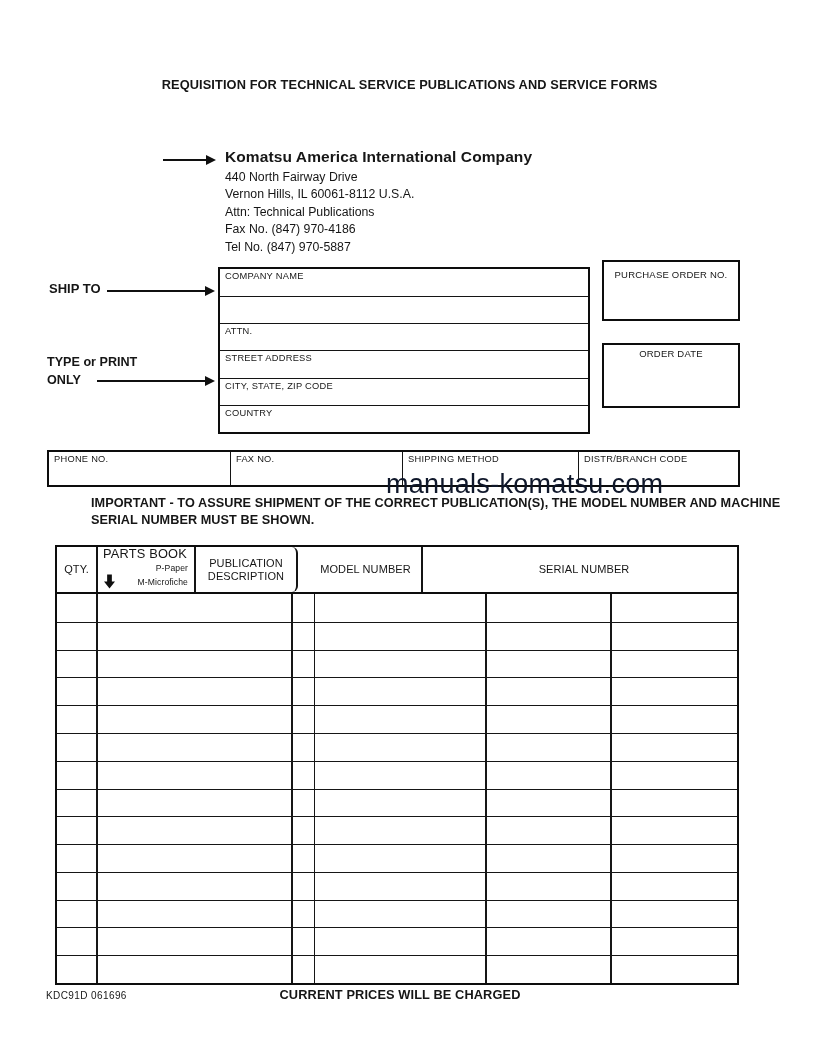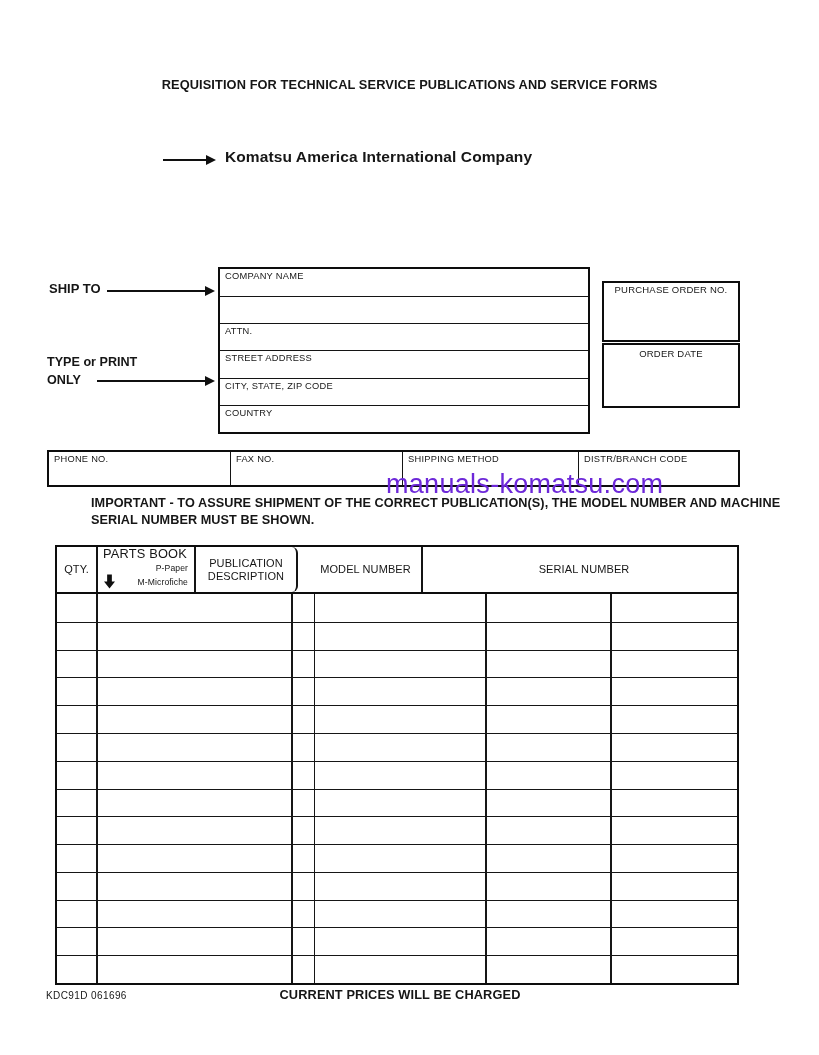--- a/index.html
+++ b/index.html
@@ -45,23 +45,23 @@
   }
   .shipto-row{border-top:1.6px solid #141414;}
   .shipto-row:first-child{border-top:none;}
   .field-label{
     font-size:9.3px;letter-spacing:0.25px;
     padding:2px 0 0 5px;
   }
 
   
   .po-box{
-    top:281px;left:602px;width:138px;height:61px;
+    top:260px;left:602px;width:138px;height:61px;
     border:2.5px solid #0d0d0d;box-sizing:border-box;
-    text-align:center;font-size:9.5px;letter-spacing:0.2px;padding-top:1px;
+    text-align:center;font-size:9.5px;letter-spacing:0.2px;padding-top:7px;
   }
   .date-box{
     top:343px;left:602px;width:138px;height:65px;
     border:2px solid #0d0d0d;box-sizing:border-box;
     text-align:center;font-size:9.5px;letter-spacing:0.2px;padding-top:3px;
   }
 
   
   .contact-row{
     top:450px;left:47px;width:693px;height:37px;
@@ -122,20 +122,27 @@
 </head>
 <body>
 
 <div class="page">
 
   <div class="abs doc-title">REQUISITION FOR TECHNICAL SERVICE PUBLICATIONS AND SERVICE FORMS</div>
 
   <div class="abs harrow" style="top:159px;left:163px;width:44px;"></div>
 
   <div class="abs company-name">Komatsu America International Company</div>
+  <div class="abs address">
+    <div>440 North Fairway Drive</div>
+    <div>Vernon Hills, IL 60061-8112 U.S.A.</div>
+    <div>Attn: Technical Publications</div>
+    <div>Fax No. (847) 970-4186</div>
+    <div>Tel No.  (847) 970-5887</div>
+  </div>
 
   <div class="abs shipto-label">SHIP TO</div>
   <div class="abs harrow" style="top:290px;left:107px;width:99px;"></div>
 
   <div class="abs typeprint-label">
     <div>TYPE or PRINT</div>
     <div>ONLY</div>
   </div>
   <div class="abs harrow" style="top:380px;left:97px;width:109px;"></div>
 
@@ -175,21 +182,21 @@
       <div class="field-label">FAX NO.</div>
     </div>
     <div class="contact-cell cc2">
       <div class="field-label">SHIPPING METHOD</div>
     </div>
     <div class="contact-cell">
       <div class="field-label">DISTR/BRANCH CODE</div>
     </div>
   </div>
 
-  <div class="abs watermark" style="color: #6d28d9;">manuals-komatsu.com</div>
+  <div class="abs watermark" style="color: #0f172a;">manuals-komatsu.com</div>
 
   <div class="abs important">
     <div>IMPORTANT - TO ASSURE SHIPMENT OF THE CORRECT PUBLICATION(S), THE MODEL NUMBER AND MACHINE</div>
     <div>SERIAL NUMBER MUST BE SHOWN.</div>
   </div>
 
   <div class="abs order-table">
     <div class="thead">
       <div class="hcell h0">QTY.</div>
       <div class="hcell h2 partsbook">

